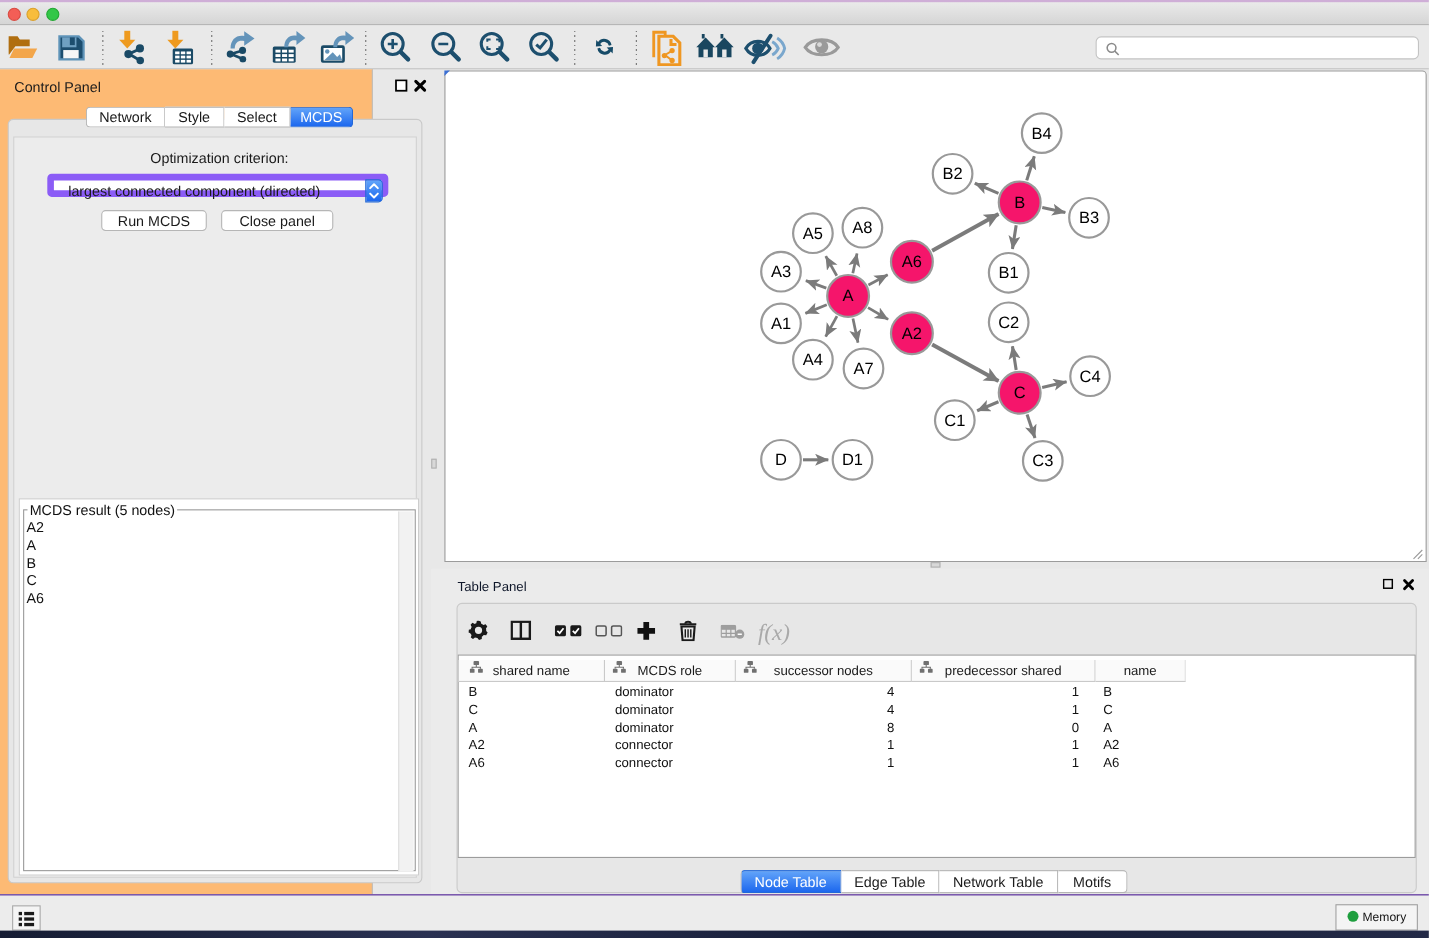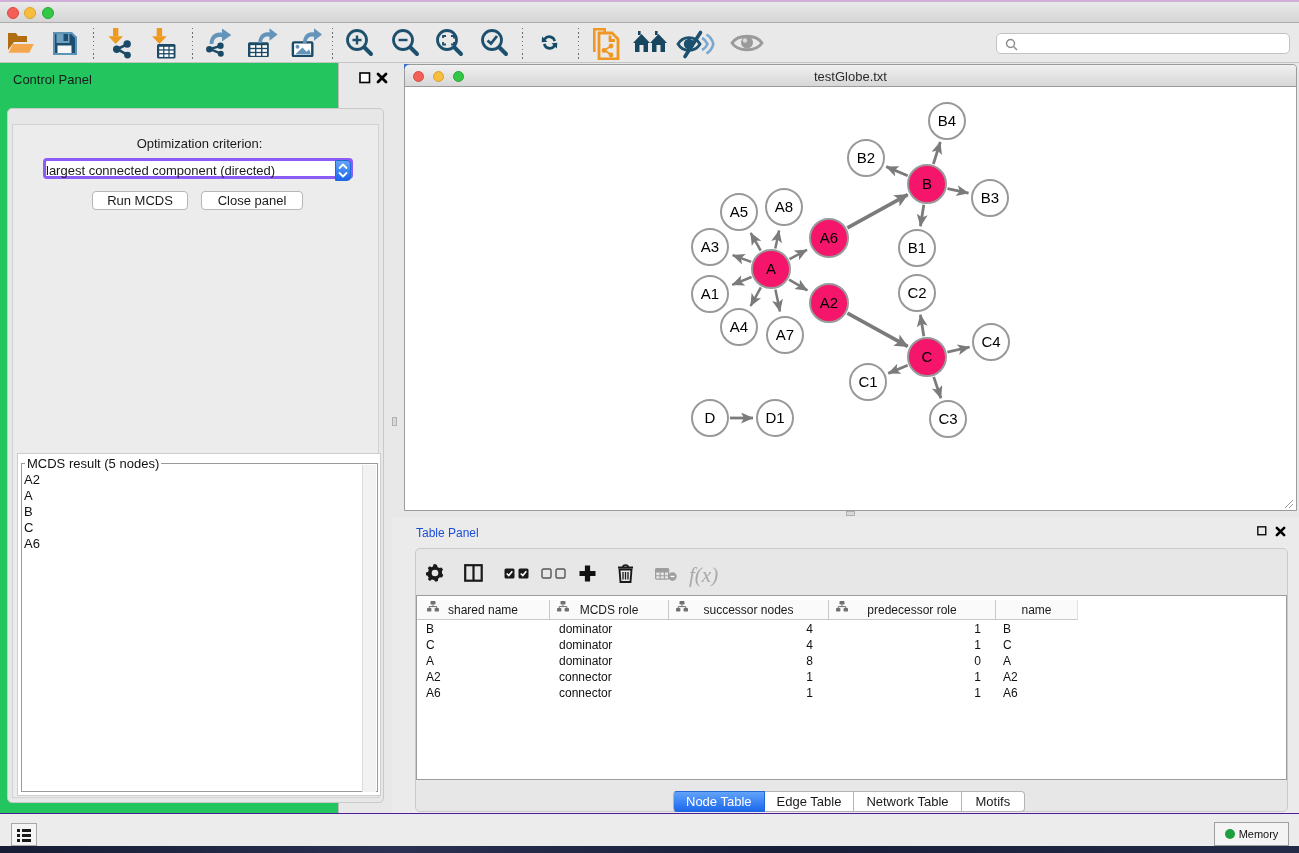--- a/index.html
+++ b/index.html
@@ -15,41 +15,41 @@
   font-size:13px; color:#404040; }
 
 #toolbar { left:0; top:23px; width:1299px; height:40px; background:#e9e9e9;
   border-bottom:1px solid #c4c4c4; }
 .tbsep { position:absolute; top:5px; height:32px; width:1px;
   background:repeating-linear-gradient(to bottom,#6f6f6f 0 1.4px,rgba(0,0,0,0) 1.4px 4.2px); }
 .tbicon { position:absolute; top:4px; }
 #searchbox { position:absolute; left:996px; top:10px; width:294px; height:21px;
   background:#fff; border:1px solid #c3c3c3; border-radius:5px; }
 
-#cpanel { left:0; top:63px; width:339px; height:750px; background:#22c55e;
+#cpanel { left:0; top:63px; width:339px; height:750px; background:#fdba74;
   border-right:1px solid #bebebe; }
 #cpanel-title { position:absolute; left:13px; top:9px; font-size:13px; color:#1c1c1c; }
 #cp-inner { position:absolute; left:7px; top:45px; width:377px; height:695px;
   background:#e7e7e7; border:1px solid #c9c9c9; border-radius:5px; }
 #cp-content { position:absolute; left:12px; top:61px; width:367px; height:674px;
   background:#ececec; border:1px solid #d2d2d2; }
 
 #seg { position:absolute; left:78px; top:34px; height:19px; display:flex;
   font-size:13px; color:#1a1a1a; }
 .segbtn { background:#fff; border-top:1px solid #b4b4b4; border-bottom:1px solid #b4b4b4;
   border-right:1px solid #c9c9c9; line-height:18px; text-align:center; }
 .segbtn:first-child { border-left:1px solid #b4b4b4; border-radius:4px 0 0 4px; }
 .segbtn:last-child { border-radius:0 4px 4px 0; border-right:1px solid #b4b4b4; }
 .segsel { background:linear-gradient(#62a4f9,#1c67ee); color:#fff;
   border-color:#2268d8 !important; }
 #optlabel { position:absolute; left:4px; top:73px; width:391px; text-align:center;
   font-size:13px; color:#1a1a1a; }
 #dropdown { position:absolute; left:43px; top:95px; width:310px; height:21px;
-  background:#fff; border:3px solid #8b5cf6; border-radius:4px; font-size:13px;
-  color:#1a1a1a; line-height:19px; }
+  background:#fff; border:6px solid #8b5cf6; border-radius:4px; font-size:13px;
+  color:#1a1a1a; line-height:19px; padding-left:13px; }
 #dd-spin { position:absolute; right:-1px; top:-1px; width:16px; height:21px;
   background:linear-gradient(#63a5fa,#1b66ee); border-radius:0 4px 4px 0;
   border:1px solid #2268d8; }
 .btn { position:absolute; height:19px; background:#fff; border:1px solid #b6b6b6;
   border-radius:4px; font-size:13px; color:#1a1a1a; text-align:center; line-height:17px; }
 
 #resultbox { position:absolute; left:17px; top:390px; width:364px; height:343px;
   background:#fff; border:1px solid #cdcdcd; }
 #fieldset { position:absolute; left:3px; top:9px; width:357px; height:329px;
   border:1px solid #9a9a9a; }
@@ -71,21 +71,21 @@
 
 #gwin { left:404px; top:64px; width:893px; height:447px; background:#fff;
   border:1px solid #9b9b9b; border-radius:4px 4px 0 0; }
 #gwin-tb { position:absolute; left:0; top:0; width:891px; height:22px;
   background:linear-gradient(#f0f0f0,#d7d7d7); border-bottom:1px solid #9b9b9b;
   border-radius:4px 4px 0 0; }
 #gwin-title { position:absolute; top:4px; left:0; width:891px; text-align:center;
   font-size:13px; color:#2c2c2c; }
 
 #tpanel { left:392px; top:517px; width:907px; height:296px; background:#ebebeb; }
-#tpanel-title { position:absolute; left:30px; top:9px; font-size:12px; color:#1d4ed8; }
+#tpanel-title { position:absolute; left:30px; top:9px; font-size:12px; color:#0f172a; }
 #tp-toolbar { position:absolute; left:23px; top:31px; width:873px; height:264px;
   background:#e7e7e7; border:1px solid #cacaca; border-radius:5px; }
 #tablebox { position:absolute; left:24px; top:78px; width:871px; height:185px;
   background:#fff; border:1px solid #9c9c9c; }
 .th { position:absolute; top:4px; height:20px; background:#fafafa;
   border-right:1px solid #c9c9c9; border-bottom:1px solid #c9c9c9;
   font-size:12px; color:#1a1a1a; text-align:center; line-height:20px; }
 .td { position:absolute; font-size:12px; color:#111; height:16px; line-height:16px; }
 
 #btabs { position:absolute; left:281px; top:274px; height:21px; display:flex;
@@ -266,20 +266,26 @@
 <div class="abs" id="cpanel">
   <div id="cpanel-title">Control Panel</div>
   <svg class="abs" style="left:359px;top:9px" width="12" height="12" viewBox="0 0 12 12">
       <rect x="1" y="1" width="9.5" height="9.5" fill="#fff" stroke="#000" stroke-width="1.6"></rect>
     </svg>
   <svg class="abs" style="left:376px;top:9px" width="12" height="12" viewBox="0 0 12 12">
       <path d="M2 2 L10 10 M10 2 L2 10" stroke="#000" stroke-width="2.8" stroke-linecap="round"></path>
     </svg>
   <div id="cp-inner"></div>
   <div id="cp-content"></div>
+  <div id="seg">
+    <div class="segbtn" style="width:72px">Network</div>
+    <div class="segbtn" style="width:54px">Style</div>
+    <div class="segbtn" style="width:60px">Select</div>
+    <div class="segbtn segsel" style="width:57px">MCDS</div>
+  </div>
   <div id="optlabel">Optimization criterion:</div>
   <div id="dropdown">largest connected component (directed)
     <div id="dd-spin">
       <svg width="14" height="19" viewBox="0 0 14 19">
           <path d="M3.5 7 L7 3.5 L10.5 7" stroke="#fff" stroke-width="1.8" fill="none" stroke-linecap="round" stroke-linejoin="round"></path>
           <path d="M3.5 12 L7 15.5 L10.5 12" stroke="#fff" stroke-width="1.8" fill="none" stroke-linecap="round" stroke-linejoin="round"></path>
         </svg>
     </div>
   </div>
   <div class="btn" style="left:92px;top:128px;width:96px;">Run MCDS</div>
@@ -288,26 +294,20 @@
     <div id="fieldset">
       <div id="fs-legend">MCDS result (5 nodes)</div>
       <div id="reslist">A2<br>A<br>B<br>C<br>A6</div>
       <div id="res-scroll"></div>
     </div>
   </div>
 </div>
 
 <div class="abs" id="gwin">
   <div style="position:absolute;left:-1px;top:-1px;width:0;height:0;border-top:5px solid #3b6fd4;border-right:5px solid transparent;"></div>
-  <div id="gwin-tb">
-    <div class="tl" style="left:8px;top:6px;width:11px;height:11px;background:#f35e56;border:0.5px solid #d94c43;"></div>
-    <div class="tl" style="left:28px;top:6px;width:11px;height:11px;background:#f8bd3c;border:0.5px solid #dba12c;"></div>
-    <div class="tl" style="left:48px;top:6px;width:11px;height:11px;background:#33c748;border:0.5px solid #24a833;"></div>
-    <div id="gwin-title">testGlobe.txt</div>
-  </div>
   <svg style="position:absolute;left:0px;top:22px" width="891" height="424" viewBox="0 0 891 424">
     <defs>
       <marker id="arr" markerUnits="userSpaceOnUse" markerWidth="14" markerHeight="12" refX="12" refY="5.5" orient="auto">
         <path d="M0 0 L12.5 5.5 L0 11 L3 5.5 Z" fill="#7b7b7b"></path>
       </marker>
       <marker id="arrT" markerUnits="userSpaceOnUse" markerWidth="16" markerHeight="14" refX="13" refY="6.5" orient="auto">
         <path d="M0 0 L14 6.5 L0 13 L3.3 6.5 Z" fill="#7b7b7b"></path>
       </marker>
     </defs>
     <g stroke="#7b7b7b">
@@ -430,21 +430,21 @@
     <rect x="0.6" y="0.6" width="13" height="3.4" fill="#9e9e9e"></rect>
     <circle cx="17.5" cy="8.5" r="4.2" fill="#9e9e9e"></circle>
     <path d="M15.6 8.5 h3.8" stroke="#fff" stroke-width="1.4"></path>
   </svg>
 
   <div class="abs" style="left:297px;top:46px;font-family:'Liberation Serif',serif;font-style:italic;font-size:21px;color:#a9a9a9;">f(x)</div>
   <div id="tablebox">
     <div class="th" style="left:0;width:133px;">shared name</div>
     <div class="th" style="left:133px;width:119px;">MCDS role</div>
     <div class="th" style="left:252px;width:160px;">successor nodes</div>
-    <div class="th" style="left:412px;width:167px;">predecessor role</div>
+    <div class="th" style="left:412px;width:167px;">predecessor shared</div>
     <div class="th" style="left:579px;width:82px;border-right-color:#e2e2e2;">name</div>
     <svg class="abs" style="left:10px;top:5px" width="12" height="11" viewBox="0 0 12 11">
         <g fill="#707070">
           <rect x="3.5" y="0" width="5" height="3.6" rx="0.8"></rect>
           <rect x="0" y="7" width="4.4" height="3.6" rx="0.8"></rect>
           <rect x="7.6" y="7" width="4.4" height="3.6" rx="0.8"></rect>
           <path d="M6 3.6 v2 M2.2 7 v-1.4 h7.6 V7" stroke="#707070" fill="none"></path>
         </g>
       </svg>
     <svg class="abs" style="left:140px;top:5px" width="12" height="11" viewBox="0 0 12 11">

